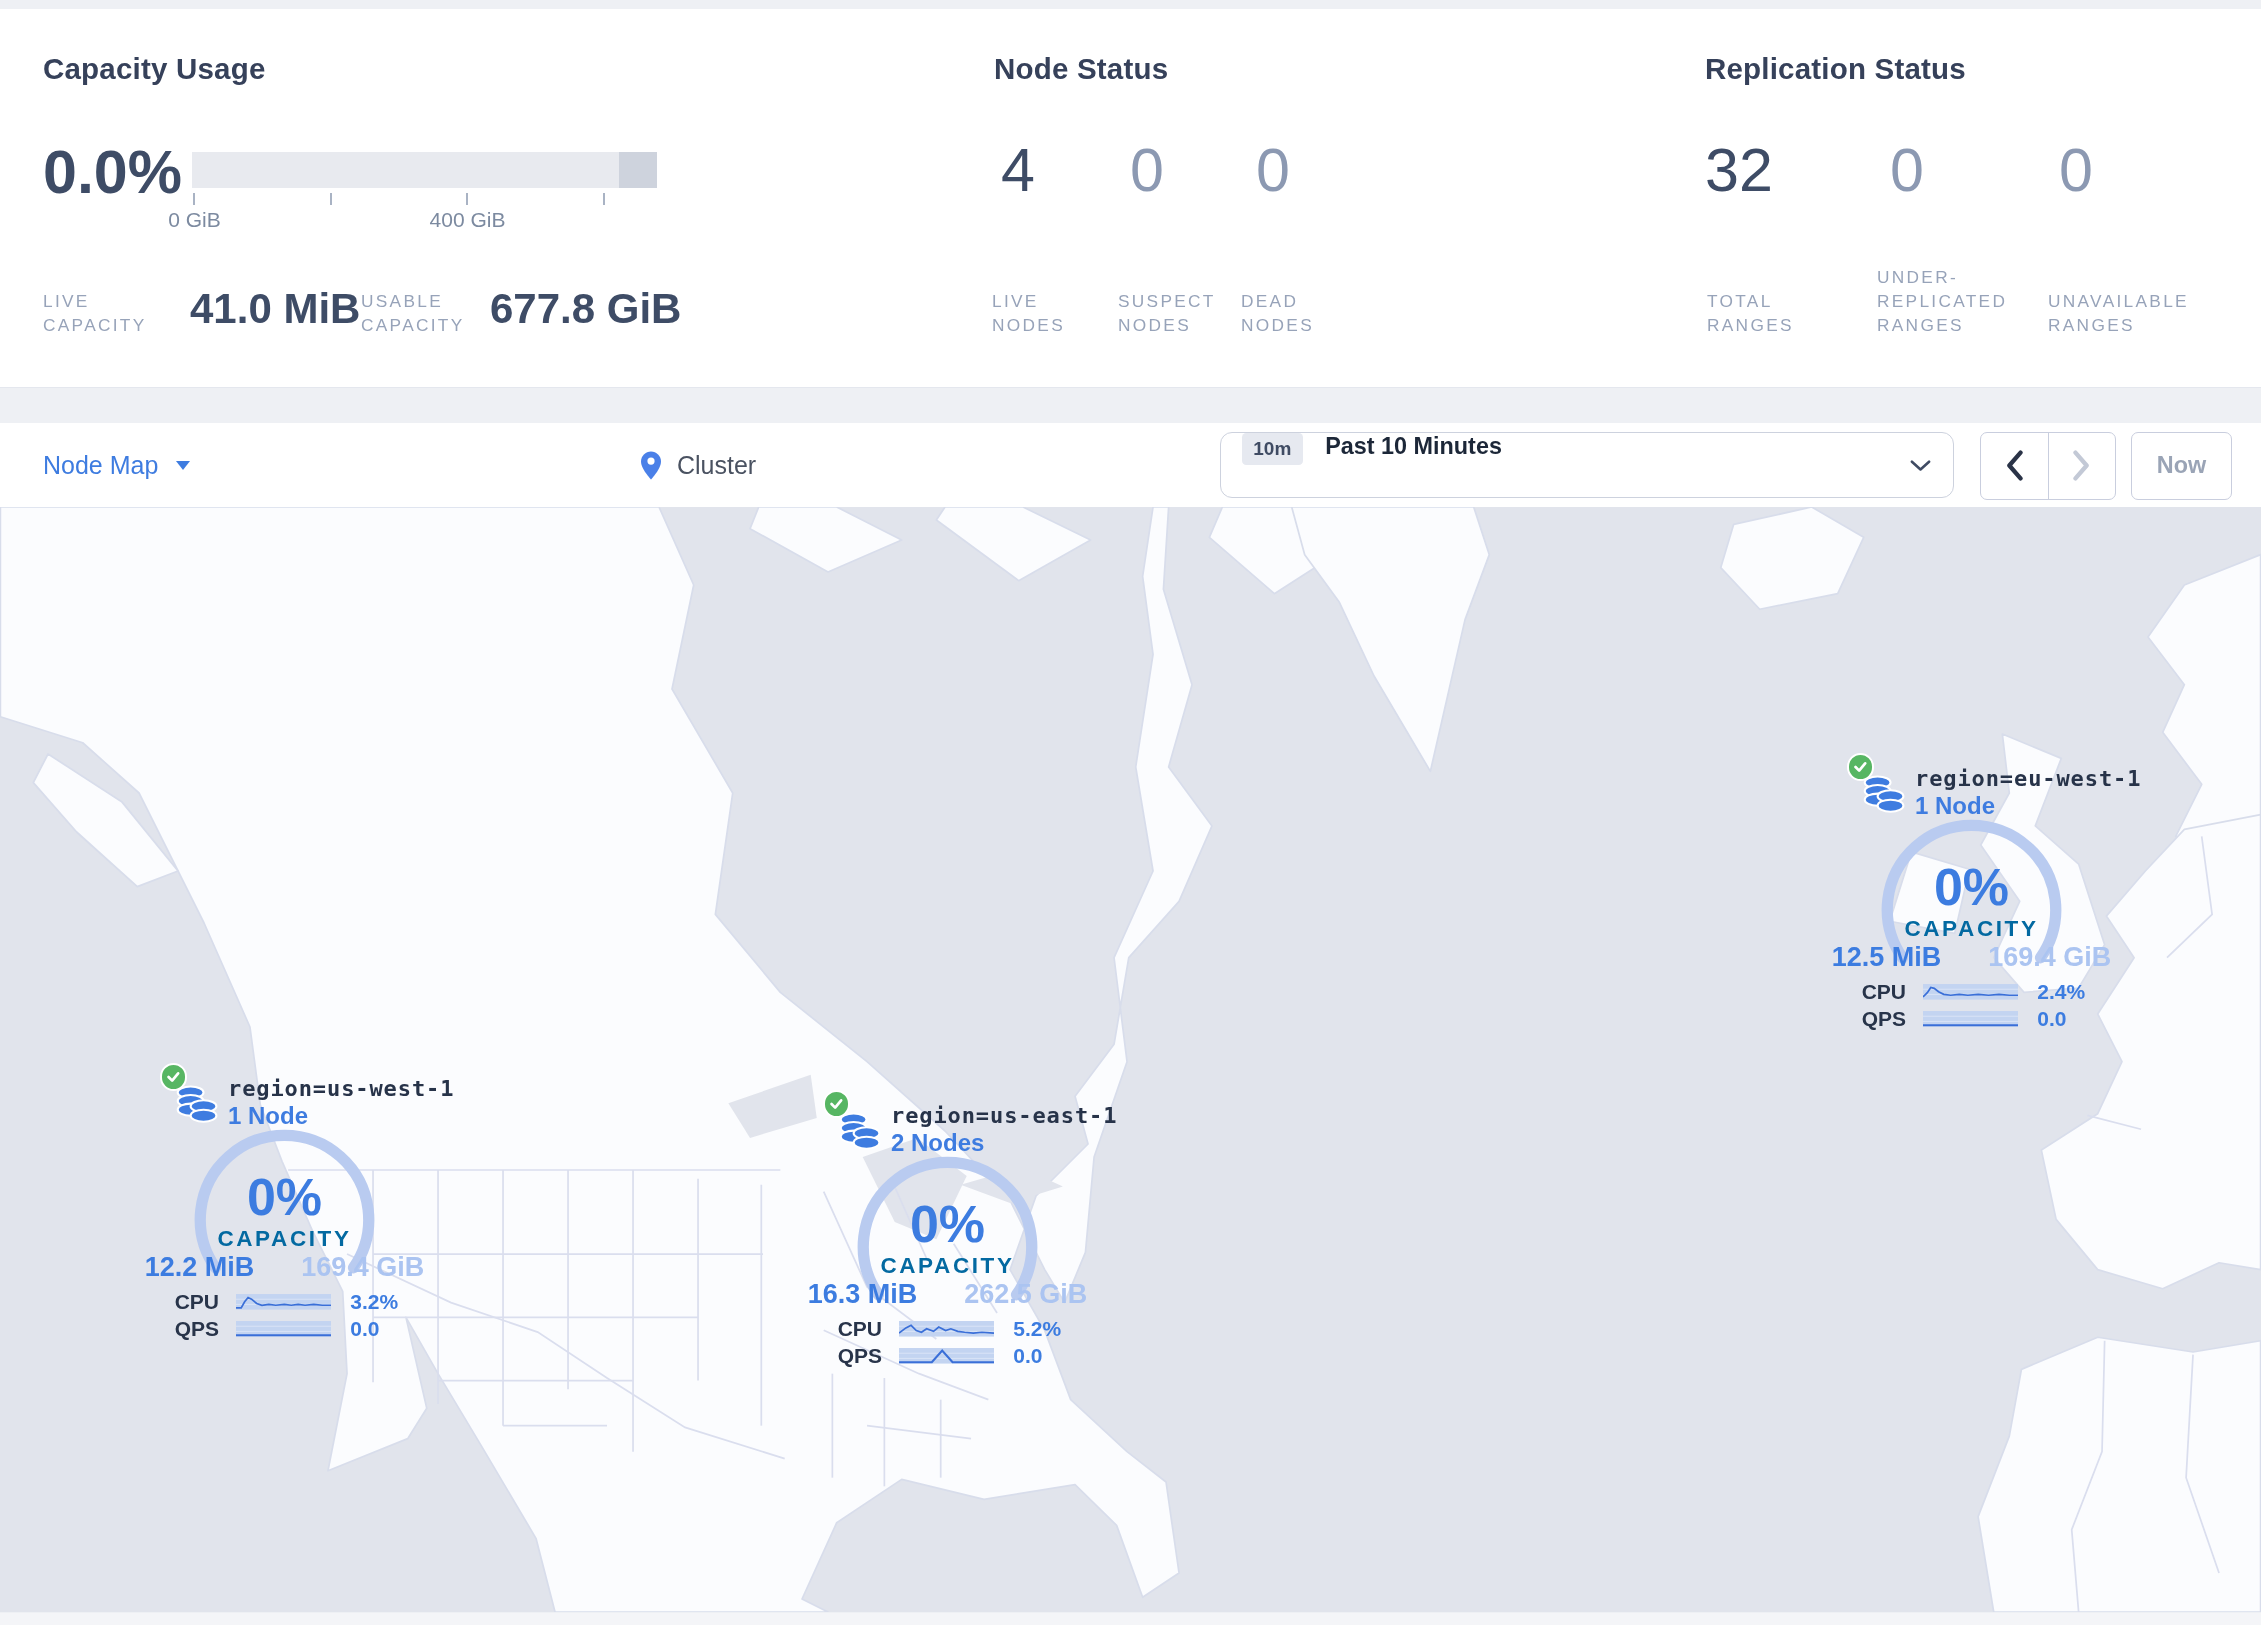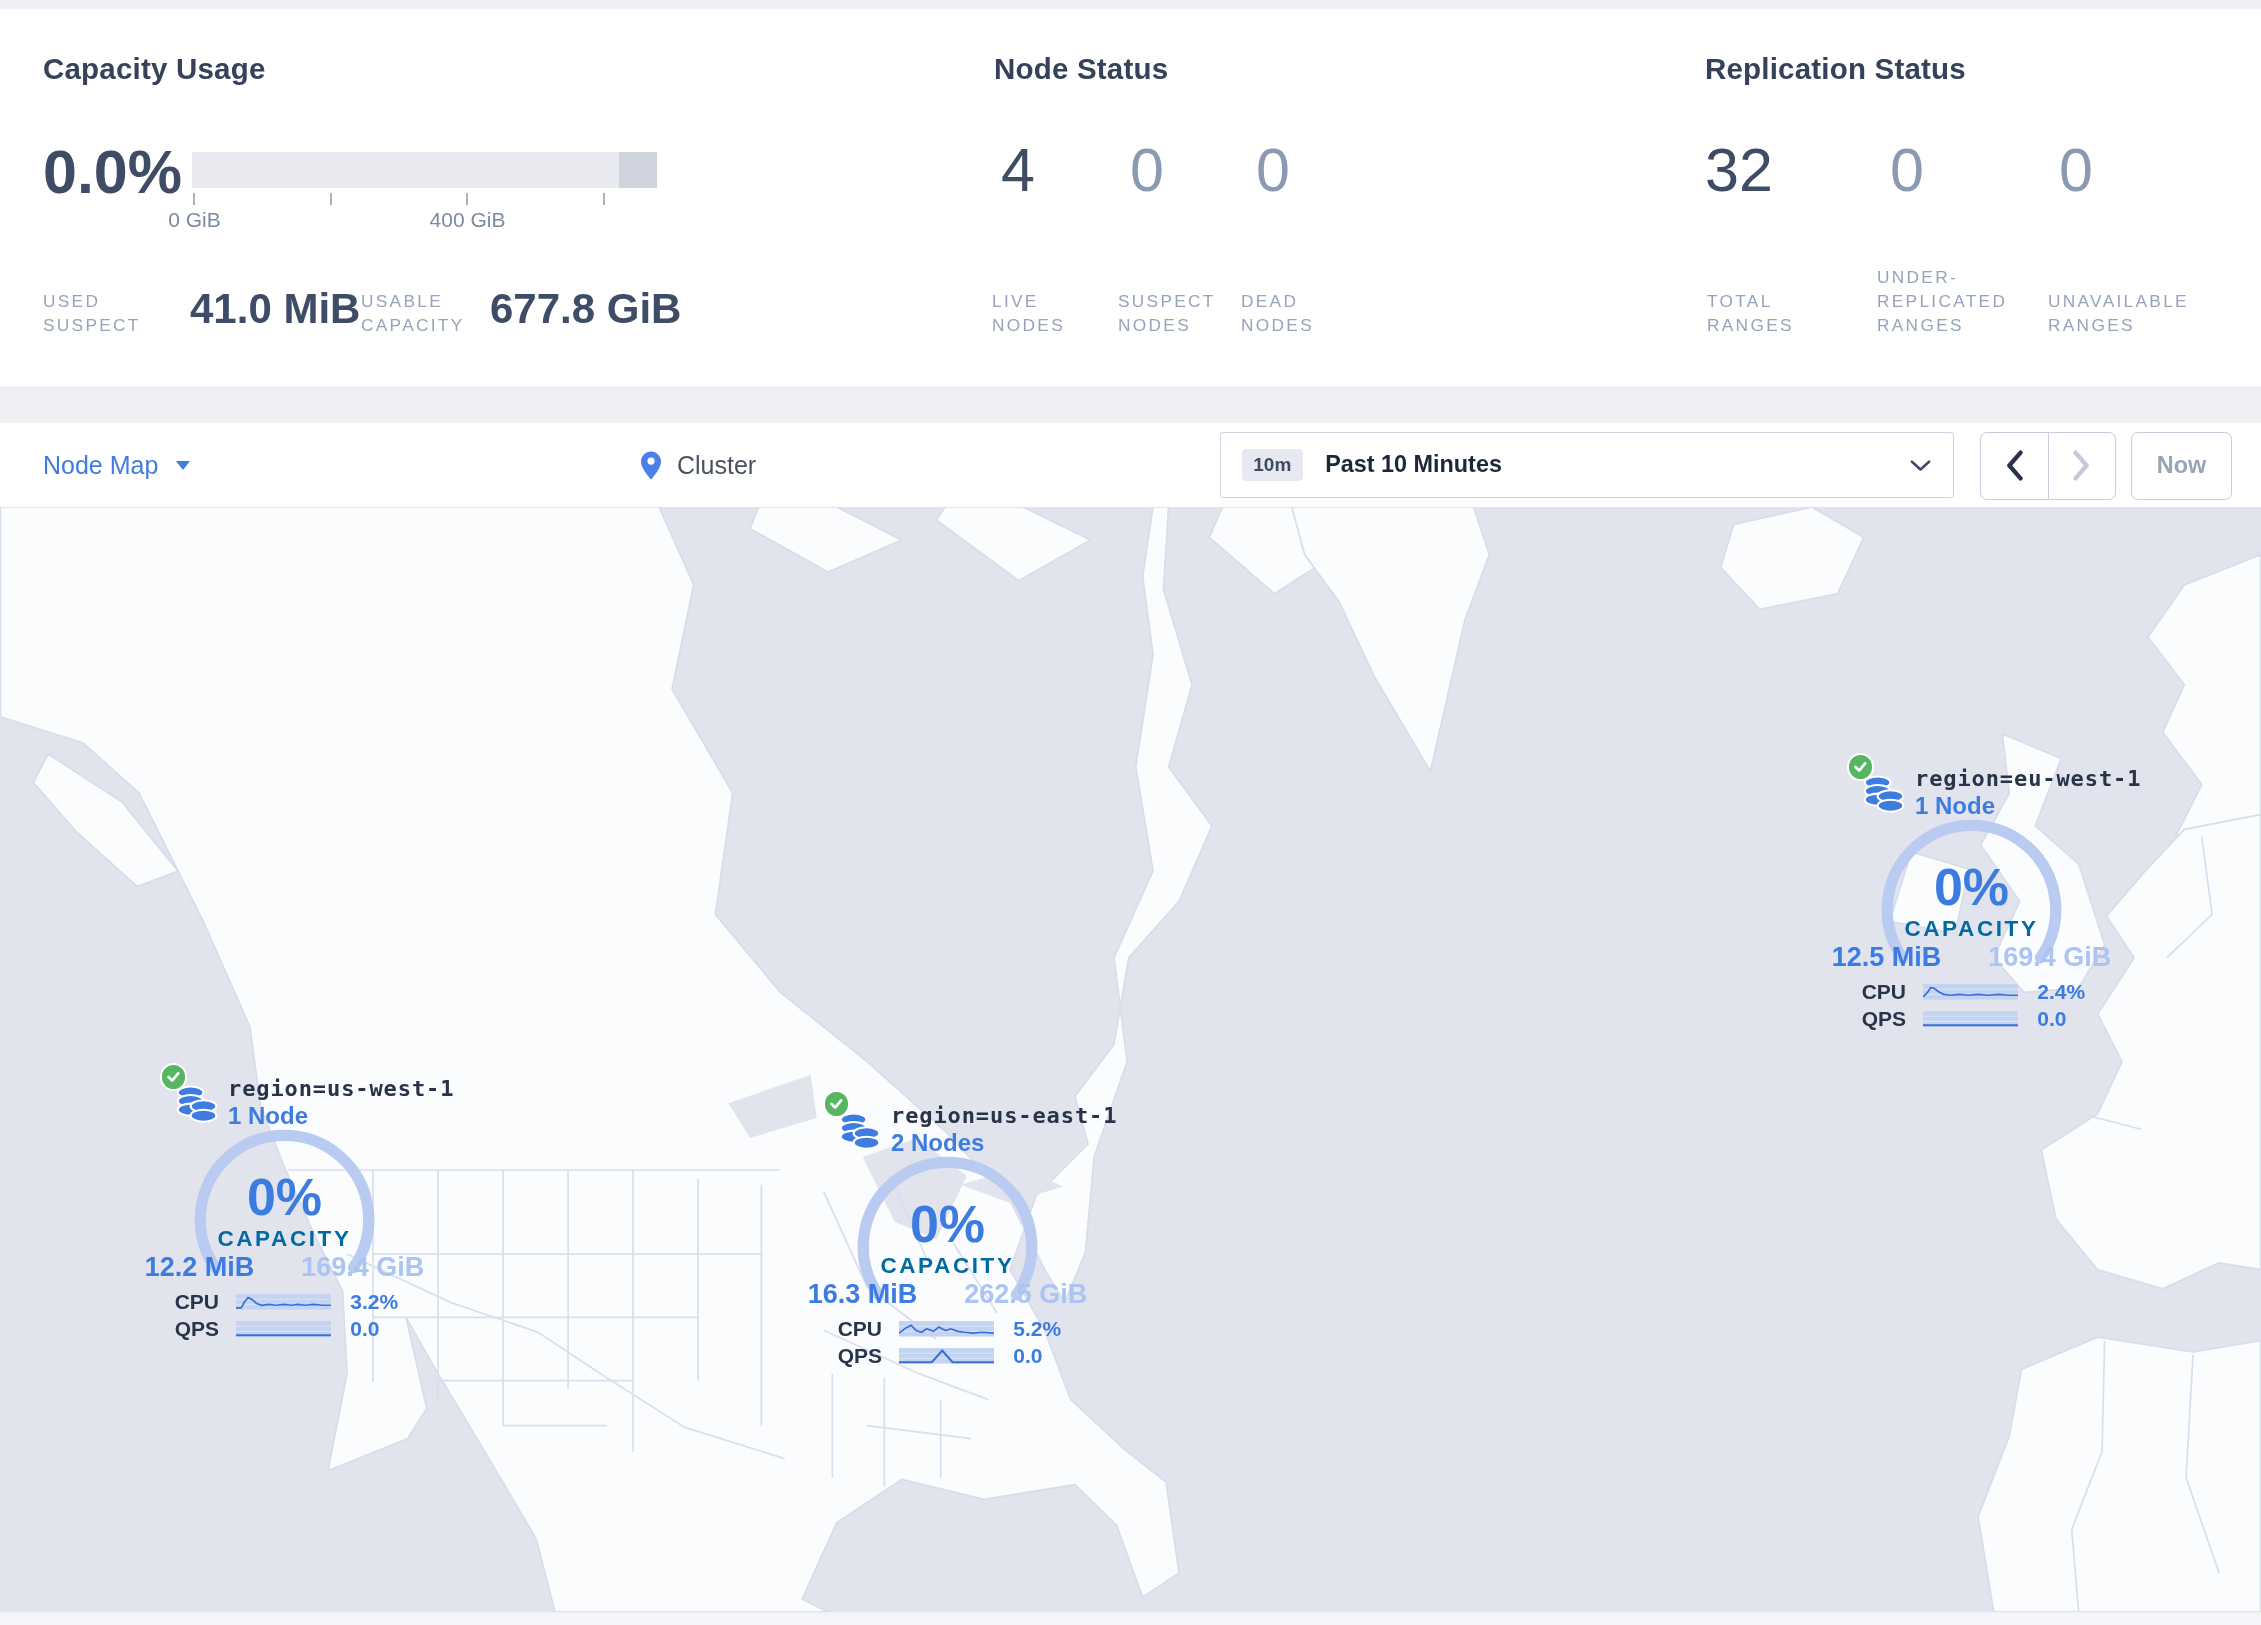--- a/index.html
+++ b/index.html
@@ -22,21 +22,21 @@
   .tick{position:absolute;top:184px;width:1.7px;height:12px;background:#a9b3c4;}
   .tick-label{position:absolute;top:199px;width:87px;text-align:center;font-size:21px;color:#7c8aa0;}
   .usage-value{position:absolute;top:279px;font-size:42px;line-height:42px;font-weight:600;color:#3e4c66;}
   
   .toolbar{position:absolute;left:0;top:423px;width:2261px;height:84px;background:#ffffff;border-bottom:0.9px solid #e2e5ec;}
   .view-picker{position:absolute;left:43px;top:0;height:84px;display:flex;align-items:center;gap:17.3px;cursor:pointer;}
   .view-picker .label{font-size:25px;color:#3e7ce0;}
   .caret-down{width:0;height:0;border-left:7.8px solid transparent;border-right:7.8px solid transparent;border-top:9.5px solid #3e7ce0;}
   .breadcrumb{position:absolute;left:639px;top:0;height:84px;display:flex;align-items:center;gap:14px;}
   .breadcrumb .txt{font-size:25px;color:#4a5261;}
-  .time-select{position:absolute;left:1220px;top:8.7px;width:734px;height:66px;border:1.7px solid #cdd2de;border-radius:3px;background:#fff;display:flex;align-items:center;box-sizing:border-box;cursor:pointer;}
+  .time-select{position:absolute;left:1220px;top:8.7px;width:734px;height:66px;border:1.7px solid #cdd2de;border-radius:12px;background:#fff;display:flex;align-items:flex-start;box-sizing:border-box;cursor:pointer;}
   .time-badge{margin-left:21px;background:#e6e9f0;border-radius:4.3px;padding:5.2px 11.3px;font-size:19px;font-weight:700;color:#3f4b63;}
   .time-label{margin-left:22.5px;font-size:23.4px;font-weight:600;color:#1c2738;}
   .time-chevron{position:absolute;right:22.5px;top:27px;}
   .arrow-group{position:absolute;left:1980px;top:8.7px;width:136px;height:68px;border:1.7px solid #c9cede;border-radius:7px;box-sizing:border-box;display:flex;background:#fff;}
   .arrow-btn{flex:1;display:flex;align-items:center;justify-content:center;cursor:pointer;}
   .arrow-btn.prev{border-right:1.7px solid #c9cede;}
   .now-btn{position:absolute;left:2131px;top:8.7px;width:101px;height:68px;border:1.7px solid #c9cede;border-radius:7px;box-sizing:border-box;background:#fff;display:flex;align-items:center;justify-content:center;font-size:23.4px;font-weight:700;color:#9aa4b6;cursor:pointer;}
   
   .map{position:absolute;left:0;top:507px;width:2261px;height:1105px;background:#e1e4ec;overflow:hidden;}
   .map svg.geo{position:absolute;left:0;top:0;}
@@ -70,21 +70,21 @@
     <div class="pct-big">0.0%</div>
     <div class="cap-bar">
       <div class="dark-seg"></div>
     </div>
     <div class="tick" style="left:193px"></div>
     <div class="tick" style="left:330px"></div>
     <div class="tick" style="left:466px"></div>
     <div class="tick" style="left:603px"></div>
     <div class="tick-label" style="left:151px">0 GiB</div>
     <div class="tick-label" style="left:424px">400 GiB</div>
-    <div class="label-block caps-label" style="left:43px;width:130px">USED SUSPECT</div>
+    <div class="label-block caps-label" style="left:43px;width:130px">LIVE CAPACITY</div>
     <div class="usage-value" style="left:190px">41.0 MiB</div>
     <div class="label-block caps-label" style="left:361px;width:139px">USABLE CAPACITY</div>
     <div class="usage-value" style="left:490px">677.8 GiB</div>
   </div>
 
   <div>
     <div class="panel-title" style="left:994px">Node Status</div>
     <div class="big-num" style="left:1001px">4</div>
     <div class="big-num light" style="left:1130px">0</div>
     <div class="big-num light" style="left:1256px">0</div>

